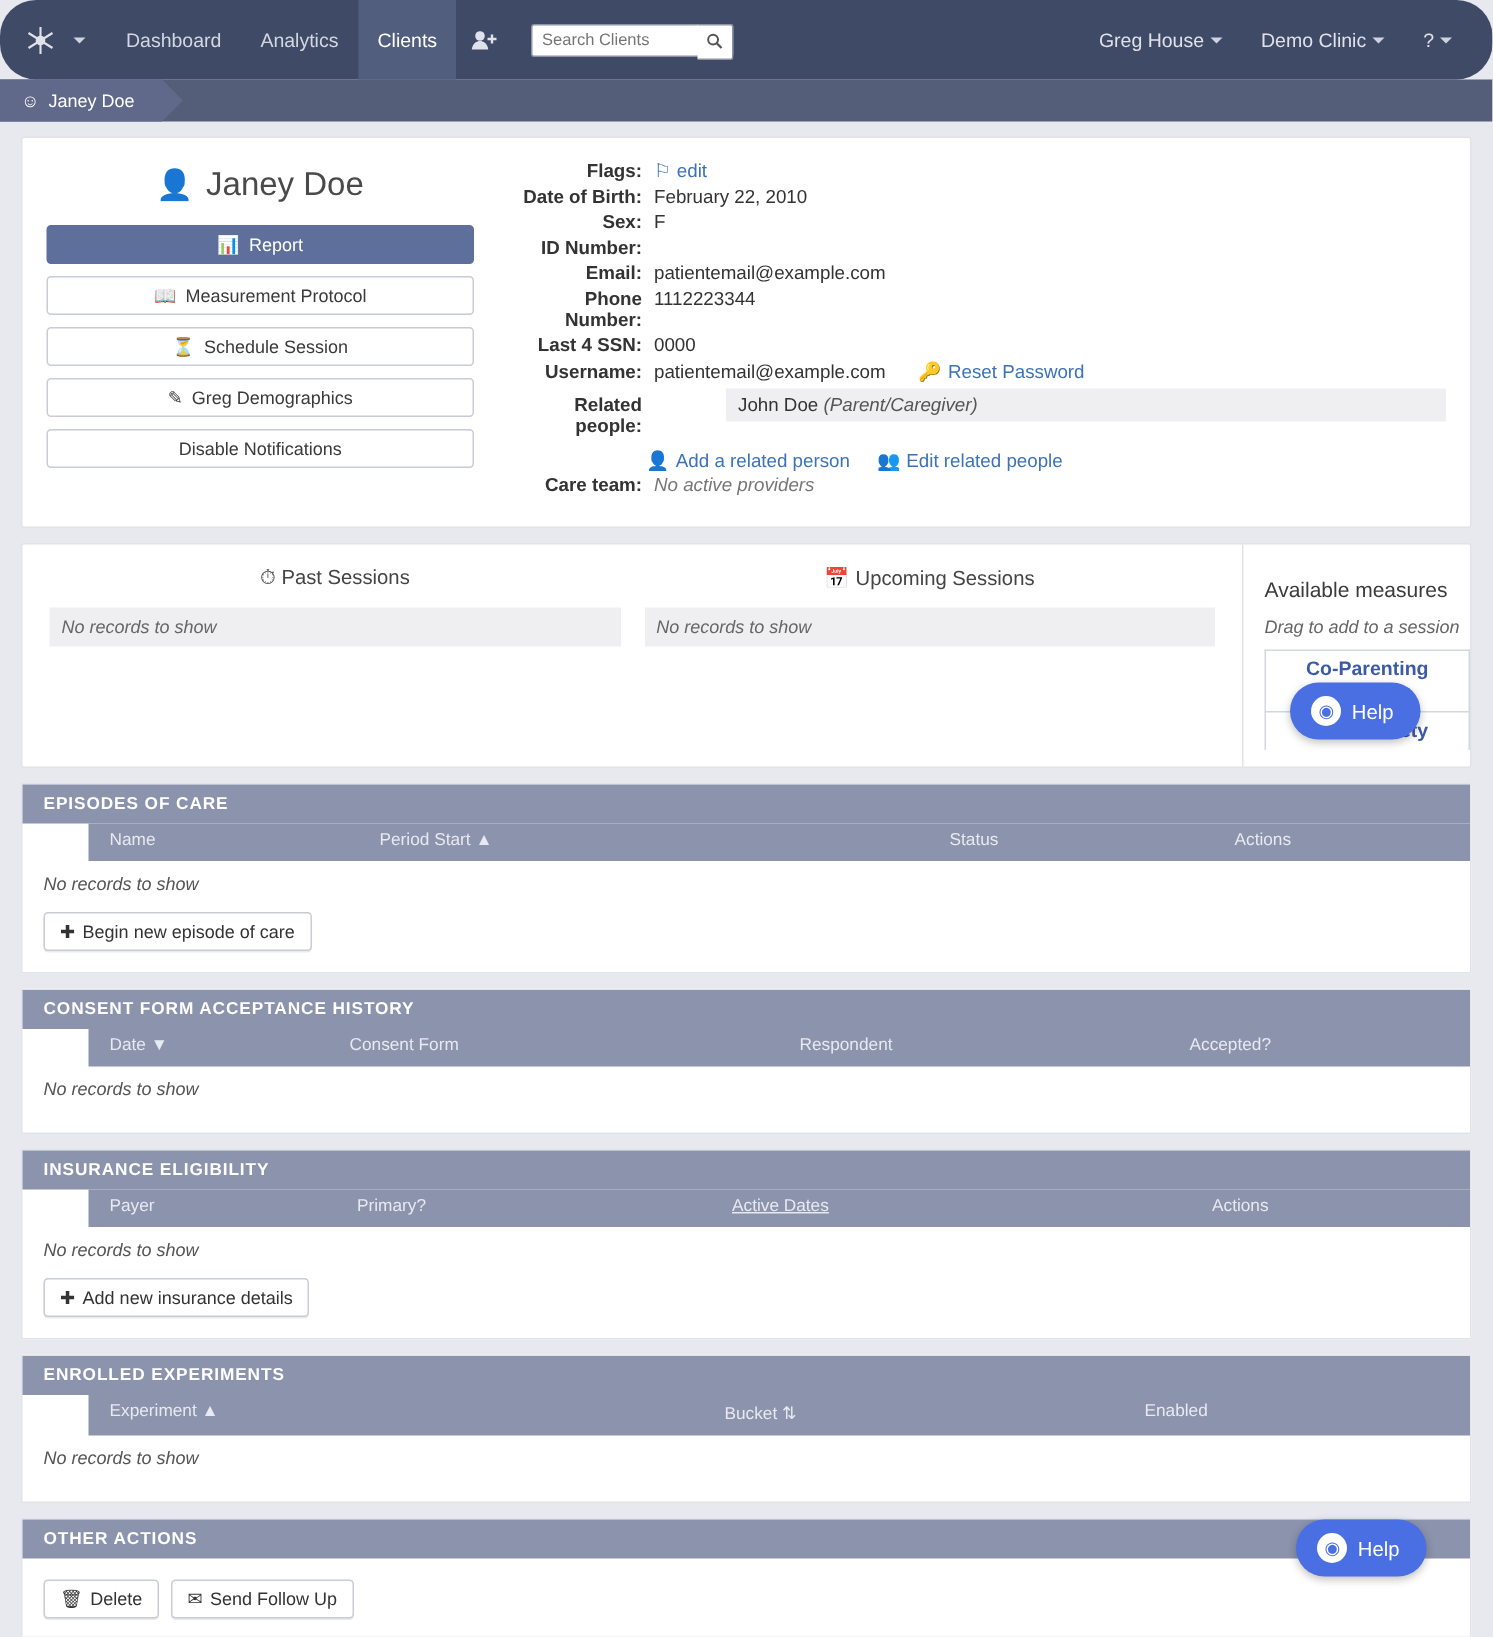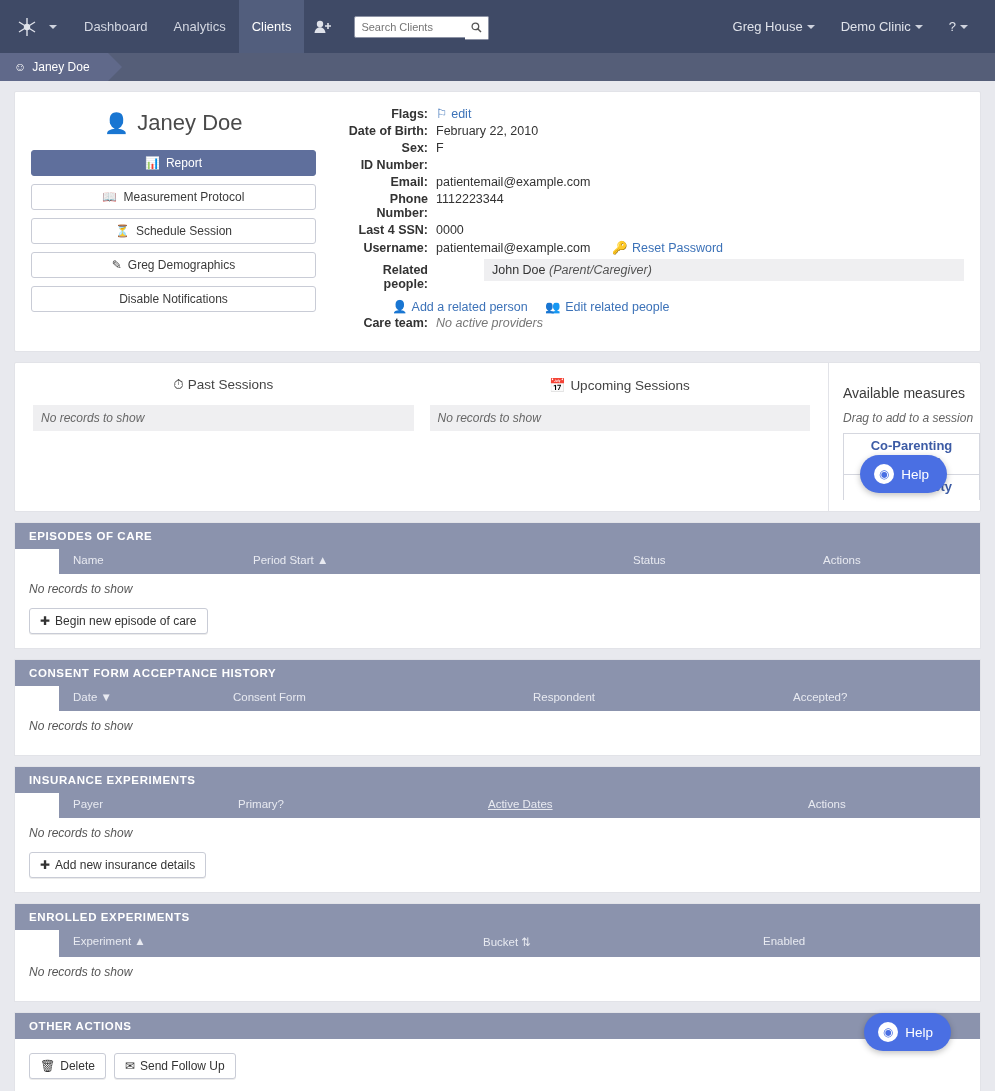--- a/index.html
+++ b/index.html
@@ -7,21 +7,21 @@
     margin: 0; padding: 0;
     background: #e8e9ee;
     font-family: "Liberation Sans", sans-serif;
     color: #333;
   }
   body { width: 995px; height: 1091px; overflow: hidden; position: relative; }
 
   
   .topnav {
     height: 53px; background: #3f4a66; display: flex; align-items: center;
-    padding: 0 14px; color: #cfd3de; font-size: 13px; position: relative;
+    padding: 0 14px; color: #cfd3de; font-size: 13px; position: relative; border-radius: 24px;
   }
   .logo-box { display: flex; align-items: center; gap: 5px; margin-right: 14px; cursor: pointer; }
   .logo-mark { width: 26px; height: 26px; position: relative; }
   .logo-mark svg { display: block; }
   .caret { width: 0; height: 0; border-left: 4px solid transparent; border-right: 4px solid transparent; border-top: 4px solid #cfd3de; display: inline-block; margin-left: 4px; }
   .nav-item { padding: 18px 13px; font-size: 13px; color: #d3d7e2; cursor: pointer; height: 53px; display: flex; align-items: center; }
   .nav-item.active { background: #5a6customs; }
   .nav-item.active { background: #525e7d; color: #fff; }
   .nav-icon-item { padding: 18px 10px; display: flex; align-items: center; height: 53px; cursor: pointer; }
   .search-wrap { margin-left: 12px; position: relative; }
@@ -72,21 +72,21 @@
   .profile-right { flex: 1; padding-left: 10px; font-size: 12.5px; }
   .frow { display: flex; margin-bottom: 3px; align-items: baseline; }
   .flabel { width: 100px; text-align: right; font-weight: bold; color: #333; padding-right: 8px; flex: none; }
   .fval { color: #333; }
   .link { color: #3c72b8; cursor: pointer; }
   .link-ico { margin-right: 4px; }
   .related-val {
     background: #efeff1; padding: 4px 8px; width: 480px; font-size: 12.5px;
   }
   .related-val i { color: #555; }
-  .rel-actions { display: flex; gap: 18px; margin: 8px 0 2px 56px; font-size: 12.5px; }
+  .rel-actions { display: flex; gap: 18px; margin: 8px 0 2px 95px; font-size: 12.5px; }
   .muted-italic { color: #777; font-style: italic; }
 
   
   .sessions { display: flex; padding: 0; min-height: 150px; }
   .sessions-main { flex: 1; display: flex; padding: 14px 10px 10px 10px; }
   .sess-col { flex: 1; padding: 0 8px; }
   .sess-title { text-align: center; font-size: 13.5px; color: #444; margin-bottom: 12px; }
   .sess-empty { background: #efeff1; color: #666; font-style: italic; font-size: 12px; padding: 6px 8px; }
   .measures {
     width: 152px; border-left: 1px solid #e2e3e8; padding: 22px 0 10px 14px; font-size: 13px;
@@ -324,21 +324,21 @@
       </div>
       <div style="width:300px;" class="sortable">Consent Form</div>
       <div style="width:260px;" class="sortable">Respondent</div>
       <div class="sortable">Accepted?</div>
     </div>
     <div class="empty-row">No records to show</div>
     <div style="height:14px;"></div>
   </div>
 
   <div class="panel">
-    <div class="panel-head">INSURANCE EXPERIMENTS</div>
+    <div class="panel-head">INSURANCE ELIGIBILITY</div>
     <div class="thead">
       <div style="width:165px;" class="sortable">Payer</div>
       <div style="width:250px;" class="sortable">Primary?</div>
       <div style="width:320px;text-decoration:underline;" class="sortable">Active Dates</div>
       <div class="sortable">Actions</div>
     </div>
     <div class="empty-row">No records to show</div>
     <div class="panel-actions">
       <div class="btn-inline">
         <span>✚</span>

